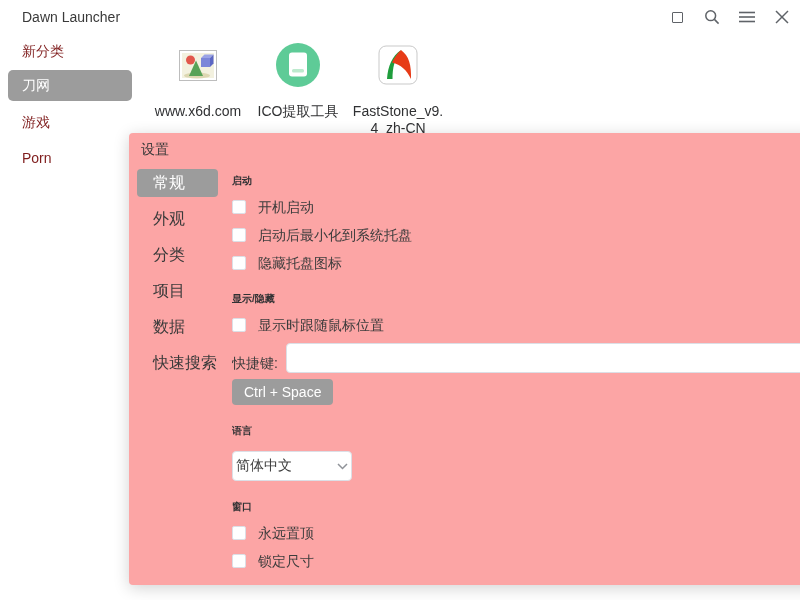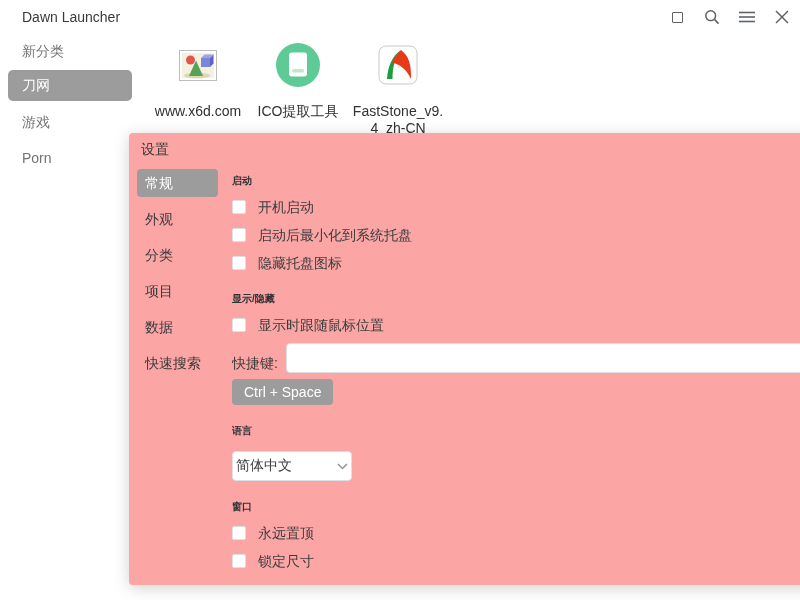--- a/index.html
+++ b/index.html
@@ -12,21 +12,21 @@
 
   
   .app-title { position: absolute; left: 22px; top: 9px; font-size: 14px; color: #3a3a3a; }
   .win-controls { position: absolute; right: 10px; top: 8px; display: flex; align-items: center; gap: 19px; height: 18px; }
   .win-btn { width: 16px; height: 16px; display: flex; align-items: center; justify-content: center; cursor: pointer; }
   .maxi-box { width: 11px; height: 11px; border: 1.5px solid #5f6368; border-radius: 1px; }
 
   
   .side-item {
     position: absolute; left: 8px; width: 124px; height: 31px; line-height: 31px;
-    padding-left: 14px; border-radius: 5px; font-size: 14px; color: #737373; cursor: pointer;
+    padding-left: 14px; border-radius: 5px; font-size: 14px; color: #7f1d1d; cursor: pointer;
     white-space: nowrap;
   }
   .side-item.selected { background: #9c9c9c; color: #ffffff; }
 
   
   .apps-row { position: absolute; left: 148px; top: 40px; display: flex; }
   .app-cell { width: 100px; display: flex; flex-direction: column; align-items: center; cursor: pointer; }
   .app-icon-box { height: 50px; display: flex; align-items: center; justify-content: center; }
   .app-label { width: 96px; text-align: center; font-size: 14px; line-height: 17px; word-break: break-all; margin-top: 13px; color: #303133; }
 
@@ -35,22 +35,22 @@
     position: absolute; left: 129px; top: 133px; width: 720px; height: 452px;
     background: #fca5a5; border-radius: 4px; box-shadow: 0 3px 16px rgba(0,0,0,0.18);
     overflow: hidden;
   }
   .dialog-title { position: absolute; left: 12px; top: 8px; font-size: 14px; color: #3a3a3a; }
   .dialog-close { position: absolute; right: 13px; top: 9px; width: 16px; height: 16px; cursor: pointer; display:flex; align-items:center; justify-content:center; }
   .dialog-body { position: absolute; top: 30px; left: 0; right: 0; bottom: 0; display: flex; overflow: hidden; }
 
   .tabs-col { width: 103px; padding: 6px 0 0 8px; flex: none; }
   .tab {
-    width: 81px; height: 28px; line-height: 28px; padding-left: 8px; border-radius: 4px;
-    margin-bottom: 8px; font-size: 14px; color: #3a3a3a; cursor: pointer; white-space: nowrap;
+    width: 81px; height: 28px; line-height: 28px; padding-left: 16px; border-radius: 4px;
+    margin-bottom: 8px; font-size: 16px; color: #3a3a3a; cursor: pointer; white-space: nowrap;
   }
   .tab.selected { background: #9c9c9c; color: #fff; }
 
   .content-col { flex: 1; padding: 8px 7px 0 0; overflow: hidden; }
   .section-title { font-weight: bold; font-size: 10px; line-height: 20px; margin: 0 0 6px 0; color: #303133; }
   .mt16 { margin-top: 16px; }
   .cb-row { display: flex; align-items: center; height: 20px; margin-bottom: 8px; cursor: pointer; }
   .checkbox { width: 14px; height: 14px; border: 1px solid #dcdfe6; border-radius: 2px; background: #fff; margin-right: 12px; flex: none; }
   .cb-label { font-size: 14px; color: #3c3c3c; line-height: 20px; }
 

